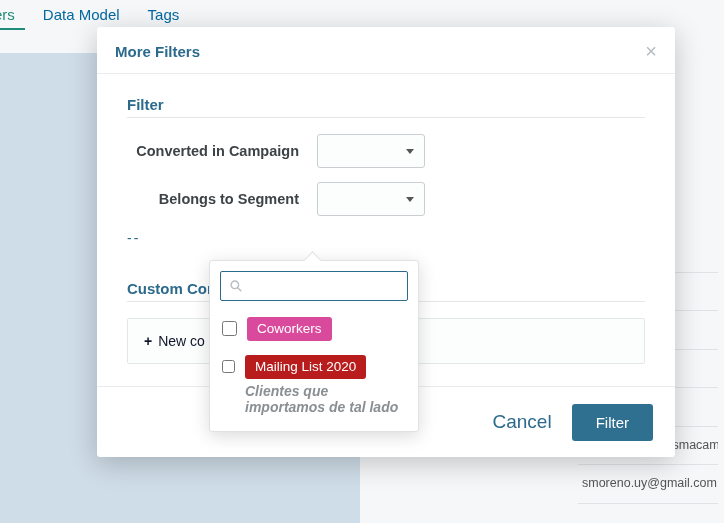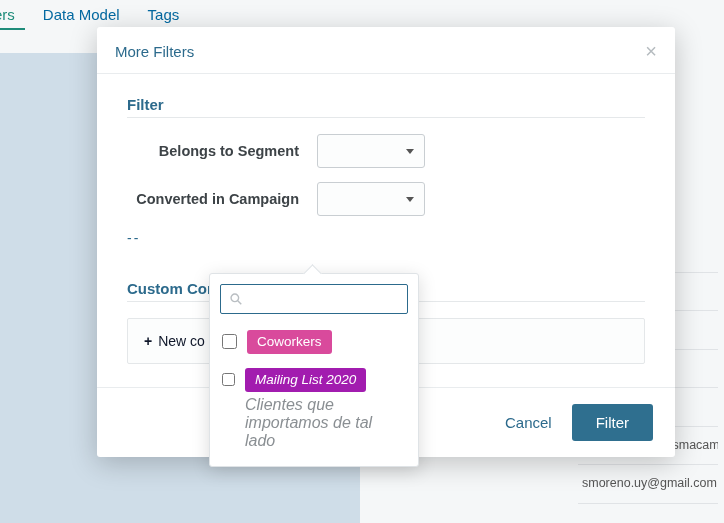--- a/index.html
+++ b/index.html
@@ -32,21 +32,21 @@
     background: #fff;
     border-radius: 3px;
     box-shadow: 0 6px 28px rgba(0,0,0,0.22);
     display: flex; flex-direction: column;
   }
   .modal-header {
     padding: 14px 18px 12px 18px;
     border-bottom: 1px solid #e9ecee;
     display:flex; justify-content: space-between; align-items: center;
   }
-  .modal-header h3 { color: #2c6a8c; font-size: 15px; font-weight: 400; }
+  .modal-header h3 { color: #2c6a8c; font-size: 15px; font-weight: 700; }
   .close-x { color: #b5bbbf; font-size: 20px; line-height: 1; cursor:pointer; font-weight: 300;}
 
   .modal-body { flex: 1; padding: 22px 30px 0 30px; overflow: visible; position: relative; }
 
   .section-title { color: #2c6a8c; font-size: 15px; font-weight: 700; margin-bottom: 4px; }
   .section-div { height: 1px; background: #e5e8ea; margin-bottom: 16px; }
 
   .filter-row { display: flex; align-items: center; margin-bottom: 14px; }
   .filter-label { width: 190px; text-align: right; padding-right: 18px; color: #3d4347; font-size: 14.5px; font-weight: 600; }
   .dd {
@@ -65,38 +65,37 @@
     padding:14px 16px; margin-top:2px;
   }
   .new-cond { color:#0f172a; font-size:14px; cursor:pointer; }
   .new-cond .plus { font-weight:700; margin-right:6px; }
 
   .modal-footer {
     border-top:1px solid #e9ecee;
     padding: 16px 22px;
     display:flex; justify-content:flex-end; gap:10px; align-items:center;
   }
-  .btn-cancel { background:none;border:none;color:#2c6a8c;font-size:15px;cursor:pointer;padding:8px 10px; }
+  .btn-cancel { background:none;border:none;color:#2c6a8c;font-size:19px;cursor:pointer;padding:8px 10px; }
   .btn-primary {
     background:#2f6f8f; color:#fff; border:none; border-radius:3px;
     font-size:15px; padding:10px 24px; cursor:pointer; font-weight:500;
   }
 
   
   .tag-pop {
     position:absolute;
     left:209px; top:260px;   
     width:210px;
     background:#fff;
     border:1px solid #dfe3e6;
     border-radius:3px;
     box-shadow: 0 4px 18px rgba(0,0,0,0.15);
     padding:10px 10px 6px 10px;
     z-index: 50;
-    margin-top: 13px;
   }
   .tag-pop::before {
     content:""; position:absolute; top:-7px; left:96px;
     width:12px;height:12px;background:#fff;
     border-left:1px solid #dfe3e6;border-top:1px solid #dfe3e6;
     transform:rotate(45deg);
   }
   .tag-search {
     display:flex; align-items:center;
     border:1px solid #2c6a8c; border-radius:2px; height:30px;
@@ -110,23 +109,23 @@
   .tag-search .cursorbar { width:1px;height:16px;background:#333;animation:blink 1s steps(1) infinite; }
   @keyframes blink { 50% { opacity:0; } }
 
   .tag-item { display:flex; align-items:flex-start; gap:10px; padding:4px 2px 10px 2px; }
   .tag-item input[type=checkbox]{ width:15px;height:15px; margin-top:4px; cursor:pointer; accent-color:#2c6a8c;}
   .badge {
     display:inline-block; padding:4px 10px; border-radius:3px;
     color:#fff; font-size:13.5px; line-height:1.2;
   }
   .badge-pink   { background:#d94a9c; }
-  .badge-olive  { background:#a21caf;font-style:italic; }
+  .badge-olive  { background:#b91c1c; }
   .badge-red    { background:#d9433b; }
-  .tag-desc { font-size:16px; font-style:italic; color:#8a8f93; margin-top:4px; }
+  .tag-desc { font-size:14px; font-style:italic; color:#8a8f93; margin-top:4px;font-weight:bold; }
 </style>
 </head>
 <body>
 
 <div class="bg-layer">
   <div class="bg-tabs">
     <span class="active">ers</span>
     <span>Data Model</span>
     <span>Tags</span>
     <div class="underline"></div>
@@ -149,27 +148,27 @@
   <div class="modal-header">
     <h3>More Filters</h3>
     <span class="close-x">×</span>
   </div>
 
   <div class="modal-body">
     <div class="section-title">Filter</div>
     <div class="section-div"></div>
 
     <div class="filter-row">
-      <div class="filter-label">Belongs to Segment</div>
+      <div class="filter-label">Converted in Campaign</div>
       <div class="dd">
           <span class="caret"></span>
         </div>
     </div>
     <div class="filter-row">
-      <div class="filter-label">Converted in Campaign</div>
+      <div class="filter-label">Belongs to Segment</div>
       <div class="dd">
           <span class="caret"></span>
         </div>
     </div>
     <div class="filter-row">
       <span class="tagged-slot">--</span>
     </div>
 
     <div style="height:20px"></div>
 

